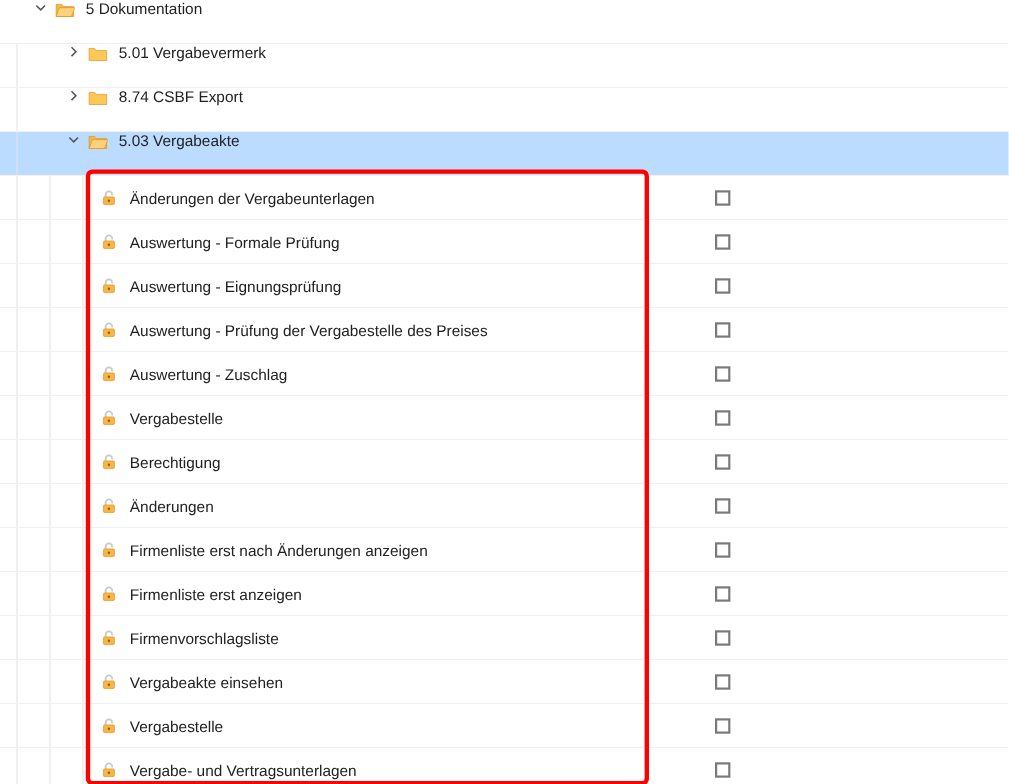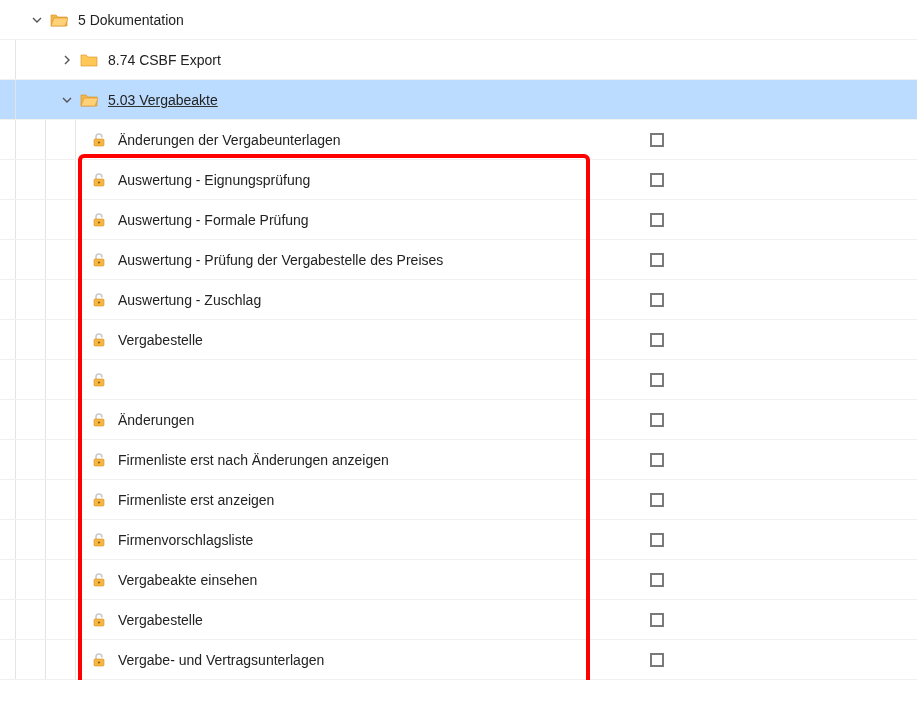--- a/index.html
+++ b/index.html
@@ -8,27 +8,25 @@
     padding: 0;
     font-family: -apple-system, BlinkMacSystemFont, "Segoe UI", Arial, sans-serif;
     font-size: 14px;
     color: #333;
     background: #fff;
     width: 917px;
   }
   .tree-row {
     height: 40px;
     display: flex;
-    align-items: center;
     border-bottom: 1px solid #f0f0f0;
     background: #fff;
   }
   .tree-row.selected {
     background: #bbdcff;
-    text-decoration: underline;
   }
   .indent-lines {
     display: flex;
     align-items: stretch;
     height: 100%;
   }
   .indent-cell {
     width: 30px;
     height: 100%;
     position: relative;
@@ -122,20 +120,37 @@
     </span>
     <span class="folder-icon">
       <svg width="18" height="16" viewBox="0 0 18 16">
           <path d="M1 3 L1 14 L17 14 L17 5 L8 5 L6 3 Z" fill="#f4b74a" stroke="#d98f1f" stroke-width="0.6"></path>
           <path d="M1 14 L4 6 L18 6 L15 14 Z" fill="#ffd27a" stroke="#d98f1f" stroke-width="0.6"></path>
         </svg>
     </span>
     <span class="row-label">5 Dokumentation</span>
   </div>
 
+  <div class="tree-row">
+    <div class="indent-lines">
+        <div class="indent-cell line"></div>
+        <div class="indent-cell"></div>
+      </div>
+    <span class="toggle">
+      <svg width="12" height="12" viewBox="0 0 12 12">
+          <path d="M4 2 L8 6 L4 10" fill="none" stroke="#555" stroke-width="1.4"></path>
+        </svg>
+    </span>
+    <span class="folder-icon">
+      <svg width="18" height="16" viewBox="0 0 18 16">
+          <path d="M1 3 L1 14 L17 14 L17 5 L8 5 L6 3 Z" fill="#ffc856" stroke="#d98f1f" stroke-width="0.6"></path>
+        </svg>
+    </span>
+    <span class="row-label">5.01 Vergabevermerk</span>
+  </div>
 
   <div class="tree-row">
     <div class="indent-lines">
         <div class="indent-cell line"></div>
         <div class="indent-cell"></div>
       </div>
     <span class="toggle">
       <svg width="12" height="12" viewBox="0 0 12 12">
           <path d="M4 2 L8 6 L4 10" fill="none" stroke="#555" stroke-width="1.4"></path>
         </svg>
@@ -197,20 +212,42 @@
         <div class="indent-cell line"></div>
         <div class="indent-cell line"></div>
       </div>
       <span class="lock-icon">
         <svg width="16" height="16" viewBox="0 0 16 16">
           <path d="M5 7 V5 a3 3 0 0 1 6 0" fill="none" stroke="#c9c9c9" stroke-width="1.6" stroke-linecap="round"></path>
           <rect x="3" y="7" width="10" height="7" rx="1.2" fill="#f5b742" stroke="#d98f1f" stroke-width="0.6"></rect>
           <circle cx="8" cy="10.5" r="1.1" fill="#8a5a12"></circle>
         </svg>
       </span>
+      <span class="row-label">Auswertung - Formale Prüfung</span>
+      <div class="item-row-fill"></div>
+      <div class="checkbox-cell">
+        <div class="checkbox"></div>
+      </div>
+    </div>
+  </div>
+
+  <div class="tree-row">
+    <div class="item-row-inner">
+      <div class="indent-lines">
+        <div class="indent-cell line"></div>
+        <div class="indent-cell line"></div>
+        <div class="indent-cell line"></div>
+      </div>
+      <span class="lock-icon">
+        <svg width="16" height="16" viewBox="0 0 16 16">
+          <path d="M5 7 V5 a3 3 0 0 1 6 0" fill="none" stroke="#c9c9c9" stroke-width="1.6" stroke-linecap="round"></path>
+          <rect x="3" y="7" width="10" height="7" rx="1.2" fill="#f5b742" stroke="#d98f1f" stroke-width="0.6"></rect>
+          <circle cx="8" cy="10.5" r="1.1" fill="#8a5a12"></circle>
+        </svg>
+      </span>
       <span class="row-label">Auswertung - Eignungsprüfung</span>
       <div class="item-row-fill"></div>
       <div class="checkbox-cell">
         <div class="checkbox"></div>
       </div>
     </div>
   </div>
 
   <div class="tree-row">
     <div class="item-row-inner">
@@ -219,42 +256,20 @@
         <div class="indent-cell line"></div>
         <div class="indent-cell line"></div>
       </div>
       <span class="lock-icon">
         <svg width="16" height="16" viewBox="0 0 16 16">
           <path d="M5 7 V5 a3 3 0 0 1 6 0" fill="none" stroke="#c9c9c9" stroke-width="1.6" stroke-linecap="round"></path>
           <rect x="3" y="7" width="10" height="7" rx="1.2" fill="#f5b742" stroke="#d98f1f" stroke-width="0.6"></rect>
           <circle cx="8" cy="10.5" r="1.1" fill="#8a5a12"></circle>
         </svg>
       </span>
-      <span class="row-label">Auswertung - Formale Prüfung</span>
-      <div class="item-row-fill"></div>
-      <div class="checkbox-cell">
-        <div class="checkbox"></div>
-      </div>
-    </div>
-  </div>
-
-  <div class="tree-row">
-    <div class="item-row-inner">
-      <div class="indent-lines">
-        <div class="indent-cell line"></div>
-        <div class="indent-cell line"></div>
-        <div class="indent-cell line"></div>
-      </div>
-      <span class="lock-icon">
-        <svg width="16" height="16" viewBox="0 0 16 16">
-          <path d="M5 7 V5 a3 3 0 0 1 6 0" fill="none" stroke="#c9c9c9" stroke-width="1.6" stroke-linecap="round"></path>
-          <rect x="3" y="7" width="10" height="7" rx="1.2" fill="#f5b742" stroke="#d98f1f" stroke-width="0.6"></rect>
-          <circle cx="8" cy="10.5" r="1.1" fill="#8a5a12"></circle>
-        </svg>
-      </span>
       <span class="row-label">Auswertung - Prüfung der Vergabestelle des Preises</span>
       <div class="item-row-fill"></div>
       <div class="checkbox-cell">
         <div class="checkbox"></div>
       </div>
     </div>
   </div>
 
   <div class="tree-row">
     <div class="item-row-inner">
@@ -307,20 +322,21 @@
         <div class="indent-cell line"></div>
         <div class="indent-cell line"></div>
       </div>
       <span class="lock-icon">
         <svg width="16" height="16" viewBox="0 0 16 16">
           <path d="M5 7 V5 a3 3 0 0 1 6 0" fill="none" stroke="#c9c9c9" stroke-width="1.6" stroke-linecap="round"></path>
           <rect x="3" y="7" width="10" height="7" rx="1.2" fill="#f5b742" stroke="#d98f1f" stroke-width="0.6"></rect>
           <circle cx="8" cy="10.5" r="1.1" fill="#8a5a12"></circle>
         </svg>
       </span>
+      <span class="row-label">Berechtigung</span>
       <div class="item-row-fill"></div>
       <div class="checkbox-cell">
         <div class="checkbox"></div>
       </div>
     </div>
   </div>
 
   <div class="tree-row">
     <div class="item-row-inner">
       <div class="indent-lines">

